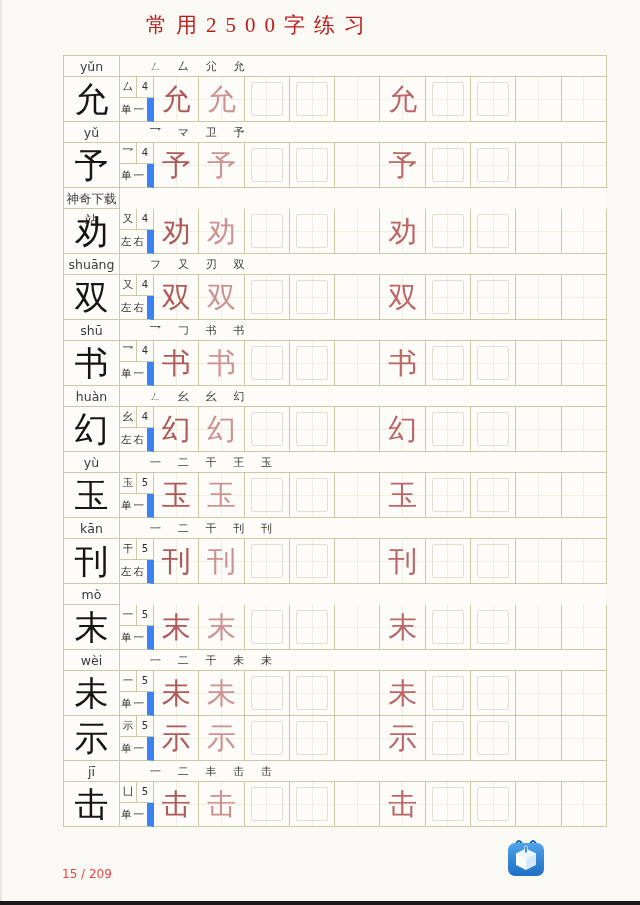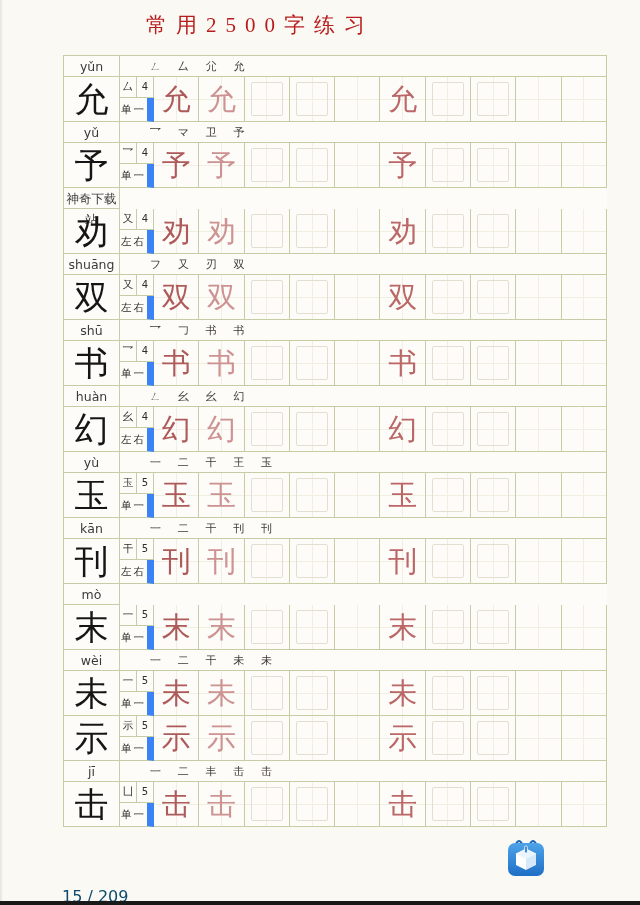--- a/index.html
+++ b/index.html
@@ -65,21 +65,21 @@
   .cell.ex-light{color:#cd9292;}
   .cell.ex-mid{color:#bb6767;}
   .trace-sq{
     position:absolute;left:50%;top:50%;width:30px;height:32px;
     transform:translate(-50%,-50%);
     border:1px solid #e2dfd2;border-radius:2px;background:transparent;
   }
   
   .pageno{
     position:absolute;left:62px;top:867px;
-    font-family:"DejaVu Sans", sans-serif;font-size:16px;color:#0c4a6e;margin-top:20px;
+    font-family:"DejaVu Sans", sans-serif;font-size:12px;color:#ef4444;
   }
   .watermark{
     position:absolute;left:506px;top:837px;display:flex;align-items:center;
   }
   .wm-icon{width:40px;height:40px;flex:none;}
   .wm-text{margin-left:7px;}
   .wm-name{font-size:17px;font-weight:bold;color:#4c4c4c;letter-spacing:1px;line-height:20px;}
   .wm-url{font-family:"DejaVu Sans", sans-serif;font-size:7px;color:#c4c3c0;letter-spacing:1.5px;margin-top:2px;}
   .bottom-bar{position:absolute;left:0;bottom:0;width:640px;height:4px;background:#191919;}
   .edge-shade{position:absolute;left:0;top:0;width:3px;height:905px;background:linear-gradient(90deg,#e3e2dd,rgba(250,249,244,0));}

